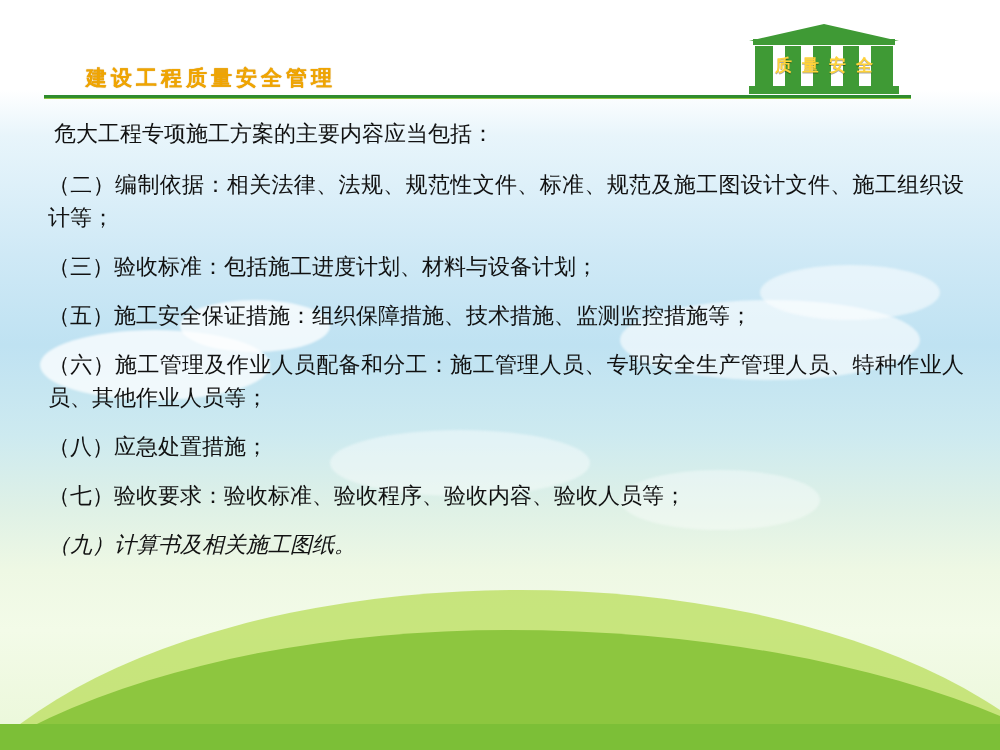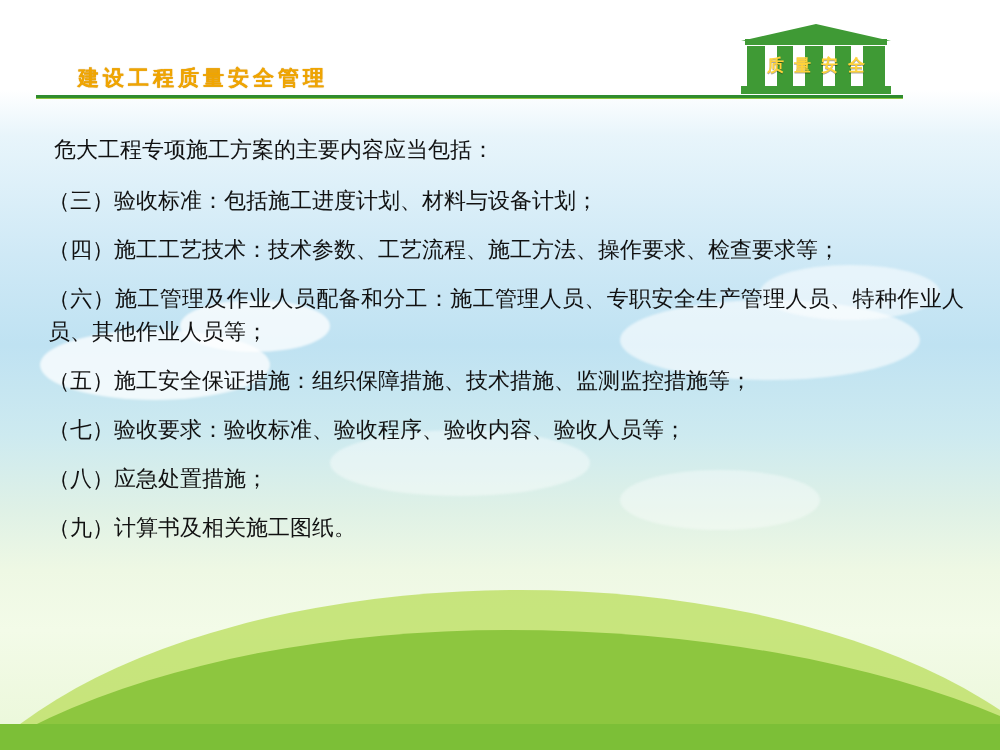--- a/index.html
+++ b/index.html
@@ -68,21 +68,21 @@
   .bottom-strip {
     position: absolute;
     left: 0; right: 0; bottom: 0;
     height: 26px;
     background: #7cbf37;
   }
 
   
   .header {
     position: absolute;
-    left: 8px; top: 0;
+    left: 16px; top: 0;
     width: 876px;
     height: 104px;
     padding-left: 47px;
   }
   .header-rule {
     position: absolute;
     left: 28px;
     right: 28px;
     top: 95px;
     height: 3px;
@@ -179,31 +179,31 @@
     font-size: 33px;
     font-weight: bold;
     color: #111111;
     letter-spacing: 1px;
     margin: 0 0 22px 6px;
     white-space: nowrap;
   }
   .lead {
     font-size: 22px;
     color: #111111;
-    margin: 16px 0 18px 6px;
+    margin: 0 0 18px 6px;
     line-height: 1.45;
   }
   .item {
     font-size: 22px;
     color: #111111;
     line-height: 1.5;
     margin: 0 0 16px 0;
     text-align: justify;
   }
-  .item:last-child { margin-bottom: 4px; }
+  .item:last-child { margin-bottom: 4px; font-style: italic; }
 </style>
 </head>
 <body>
 
 <div class="slide">
 
   <div class="cloud c1"></div>
   <div class="cloud c2"></div>
   <div class="cloud c3"></div>
   <div class="cloud c4"></div>
@@ -227,22 +227,22 @@
       <div class="logo-col lc3"></div>
       <div class="logo-col lc4"></div>
       <div class="logo-base"></div>
       <div class="logo-text">质量安全</div>
     </div>
   </div>
 
   <div class="content">
     <p class="lead">危大工程专项施工方案的主要内容应当包括：</p>
 
+    <p class="item">（二）编制依据：相关法律、法规、规范性文件、标准、规范及施工图设计文件、施工组织设计等；</p>
     <p class="item">（三）验收标准：包括施工进度计划、材料与设备计划；</p>
-    <p class="item">（四）施工工艺技术：技术参数、工艺流程、施工方法、操作要求、检查要求等；</p>
+    <p class="item">（五）施工安全保证措施：组织保障措施、技术措施、监测监控措施等；</p>
     <p class="item">（六）施工管理及作业人员配备和分工：施工管理人员、专职安全生产管理人员、特种作业人员、其他作业人员等；</p>
-    <p class="item">（五）施工安全保证措施：组织保障措施、技术措施、监测监控措施等；</p>
+    <p class="item">（八）应急处置措施；</p>
     <p class="item">（七）验收要求：验收标准、验收程序、验收内容、验收人员等；</p>
-    <p class="item">（八）应急处置措施；</p>
     <p class="item">（九）计算书及相关施工图纸。</p>
   </div>
 
 </div>
 
 </body></html>

